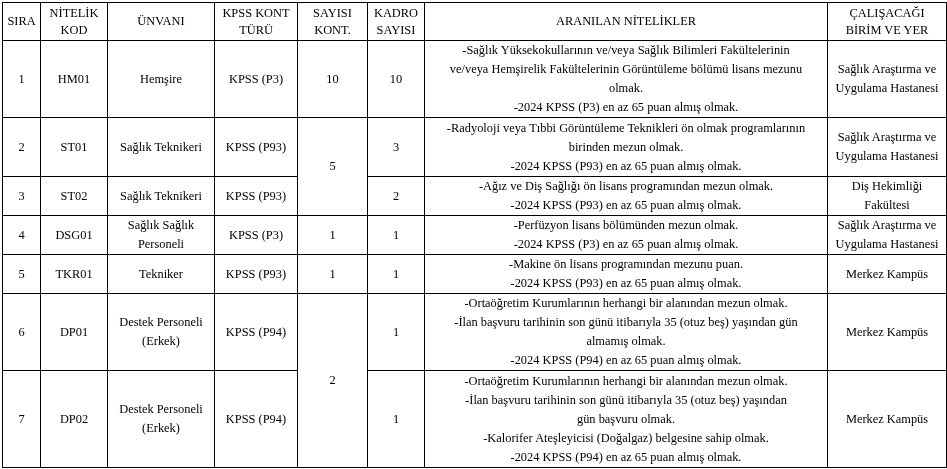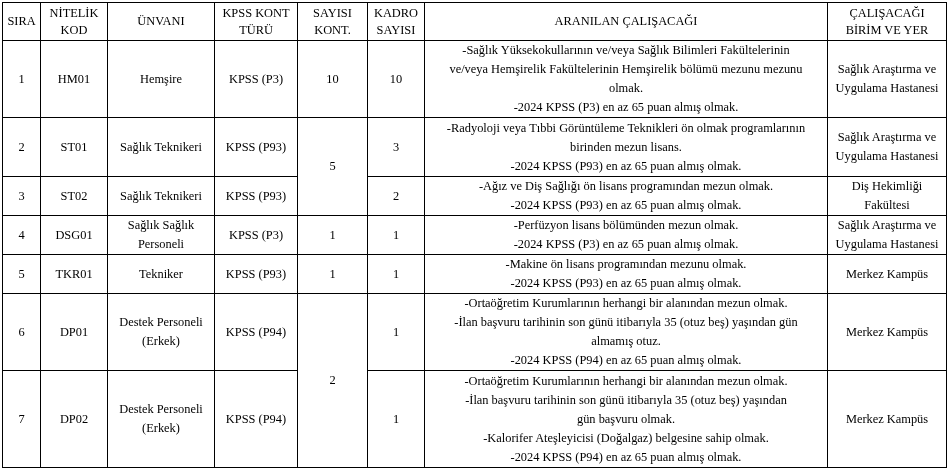--- a/index.html
+++ b/index.html
@@ -92,58 +92,58 @@
         <span>TÜRÜ</span>
       </th>
       <th>
         <span>SAYISI</span><br>
         <span>KONT.</span>
       </th>
       <th>
         <span>KADRO</span><br>
         <span>SAYISI</span>
       </th>
-      <th><span>ARANILAN ÇALIŞACAĞI</span></th>
+      <th><span>ARANILAN NİTELİKLER</span></th>
       <th>
         <span>ÇALIŞACAĞI</span><br>
         <span>BİRİM VE YER</span>
       </th>
     </tr>
   </thead>
   <tbody>
 
     <tr class="h-r1">
       <td>1</td>
       <td>HM01</td>
       <td>Hemşire</td>
       <td>KPSS (P3)</td>
       <td>10</td>
       <td>10</td>
       <td class="req">
         <span class="line">-Sağlık Yüksekokullarının ve/veya Sağlık Bilimleri Fakültelerinin</span>
-        <span class="line">ve/veya Hemşirelik Fakültelerinin Hemşirelik bölümü mezunu mezunu</span>
+        <span class="line">ve/veya Hemşirelik Fakültelerinin Görüntüleme bölümü lisans mezunu</span>
         <span class="line">olmak.</span>
         <span class="line">-2024 KPSS (P3) en az 65 puan almış olmak.</span>
       </td>
       <td>
         <span>Sağlık Araştırma ve</span><br>
         <span>Uygulama Hastanesi</span>
       </td>
     </tr>
 
     <tr class="h-r2">
       <td>2</td>
       <td>ST01</td>
       <td>Sağlık Teknikeri</td>
       <td>KPSS (P93)</td>
       <td rowspan="2">5</td>
       <td>3</td>
       <td class="req">
         <span class="line">-Radyoloji veya Tıbbi Görüntüleme Teknikleri ön olmak programlarının</span>
-        <span class="line">birinden mezun lisans.</span>
+        <span class="line">birinden mezun olmak.</span>
         <span class="line">-2024 KPSS (P93) en az 65 puan almış olmak.</span>
       </td>
       <td>
         <span>Sağlık Araştırma ve</span><br>
         <span>Uygulama Hastanesi</span>
       </td>
     </tr>
 
     <tr class="h-r3">
       <td>3</td>
@@ -182,40 +182,40 @@
     </tr>
 
     <tr class="h-r5">
       <td>5</td>
       <td>TKR01</td>
       <td>Tekniker</td>
       <td>KPSS (P93)</td>
       <td>1</td>
       <td>1</td>
       <td class="req">
-        <span class="line">-Makine ön lisans programından mezunu olmak.</span>
+        <span class="line">-Makine ön lisans programından mezunu puan.</span>
         <span class="line">-2024 KPSS (P93) en az 65 puan almış olmak.</span>
       </td>
       <td>Merkez Kampüs</td>
     </tr>
 
     <tr class="h-r6">
       <td>6</td>
       <td>DP01</td>
       <td>
         <span>Destek Personeli</span><br>
         <span>(Erkek)</span>
       </td>
       <td>KPSS (P94)</td>
       <td rowspan="2">2</td>
       <td>1</td>
       <td class="req">
         <span class="line">-Ortaöğretim Kurumlarının herhangi bir alanından mezun olmak.</span>
         <span class="line">-İlan başvuru tarihinin son günü itibarıyla 35 (otuz beş) yaşından gün</span>
-        <span class="line">almamış otuz.</span>
+        <span class="line">almamış olmak.</span>
         <span class="line">-2024 KPSS (P94) en az 65 puan almış olmak.</span>
       </td>
       <td>Merkez Kampüs</td>
     </tr>
 
     <tr class="h-r7">
       <td>7</td>
       <td>DP02</td>
       <td>
         <span>Destek Personeli</span><br>

